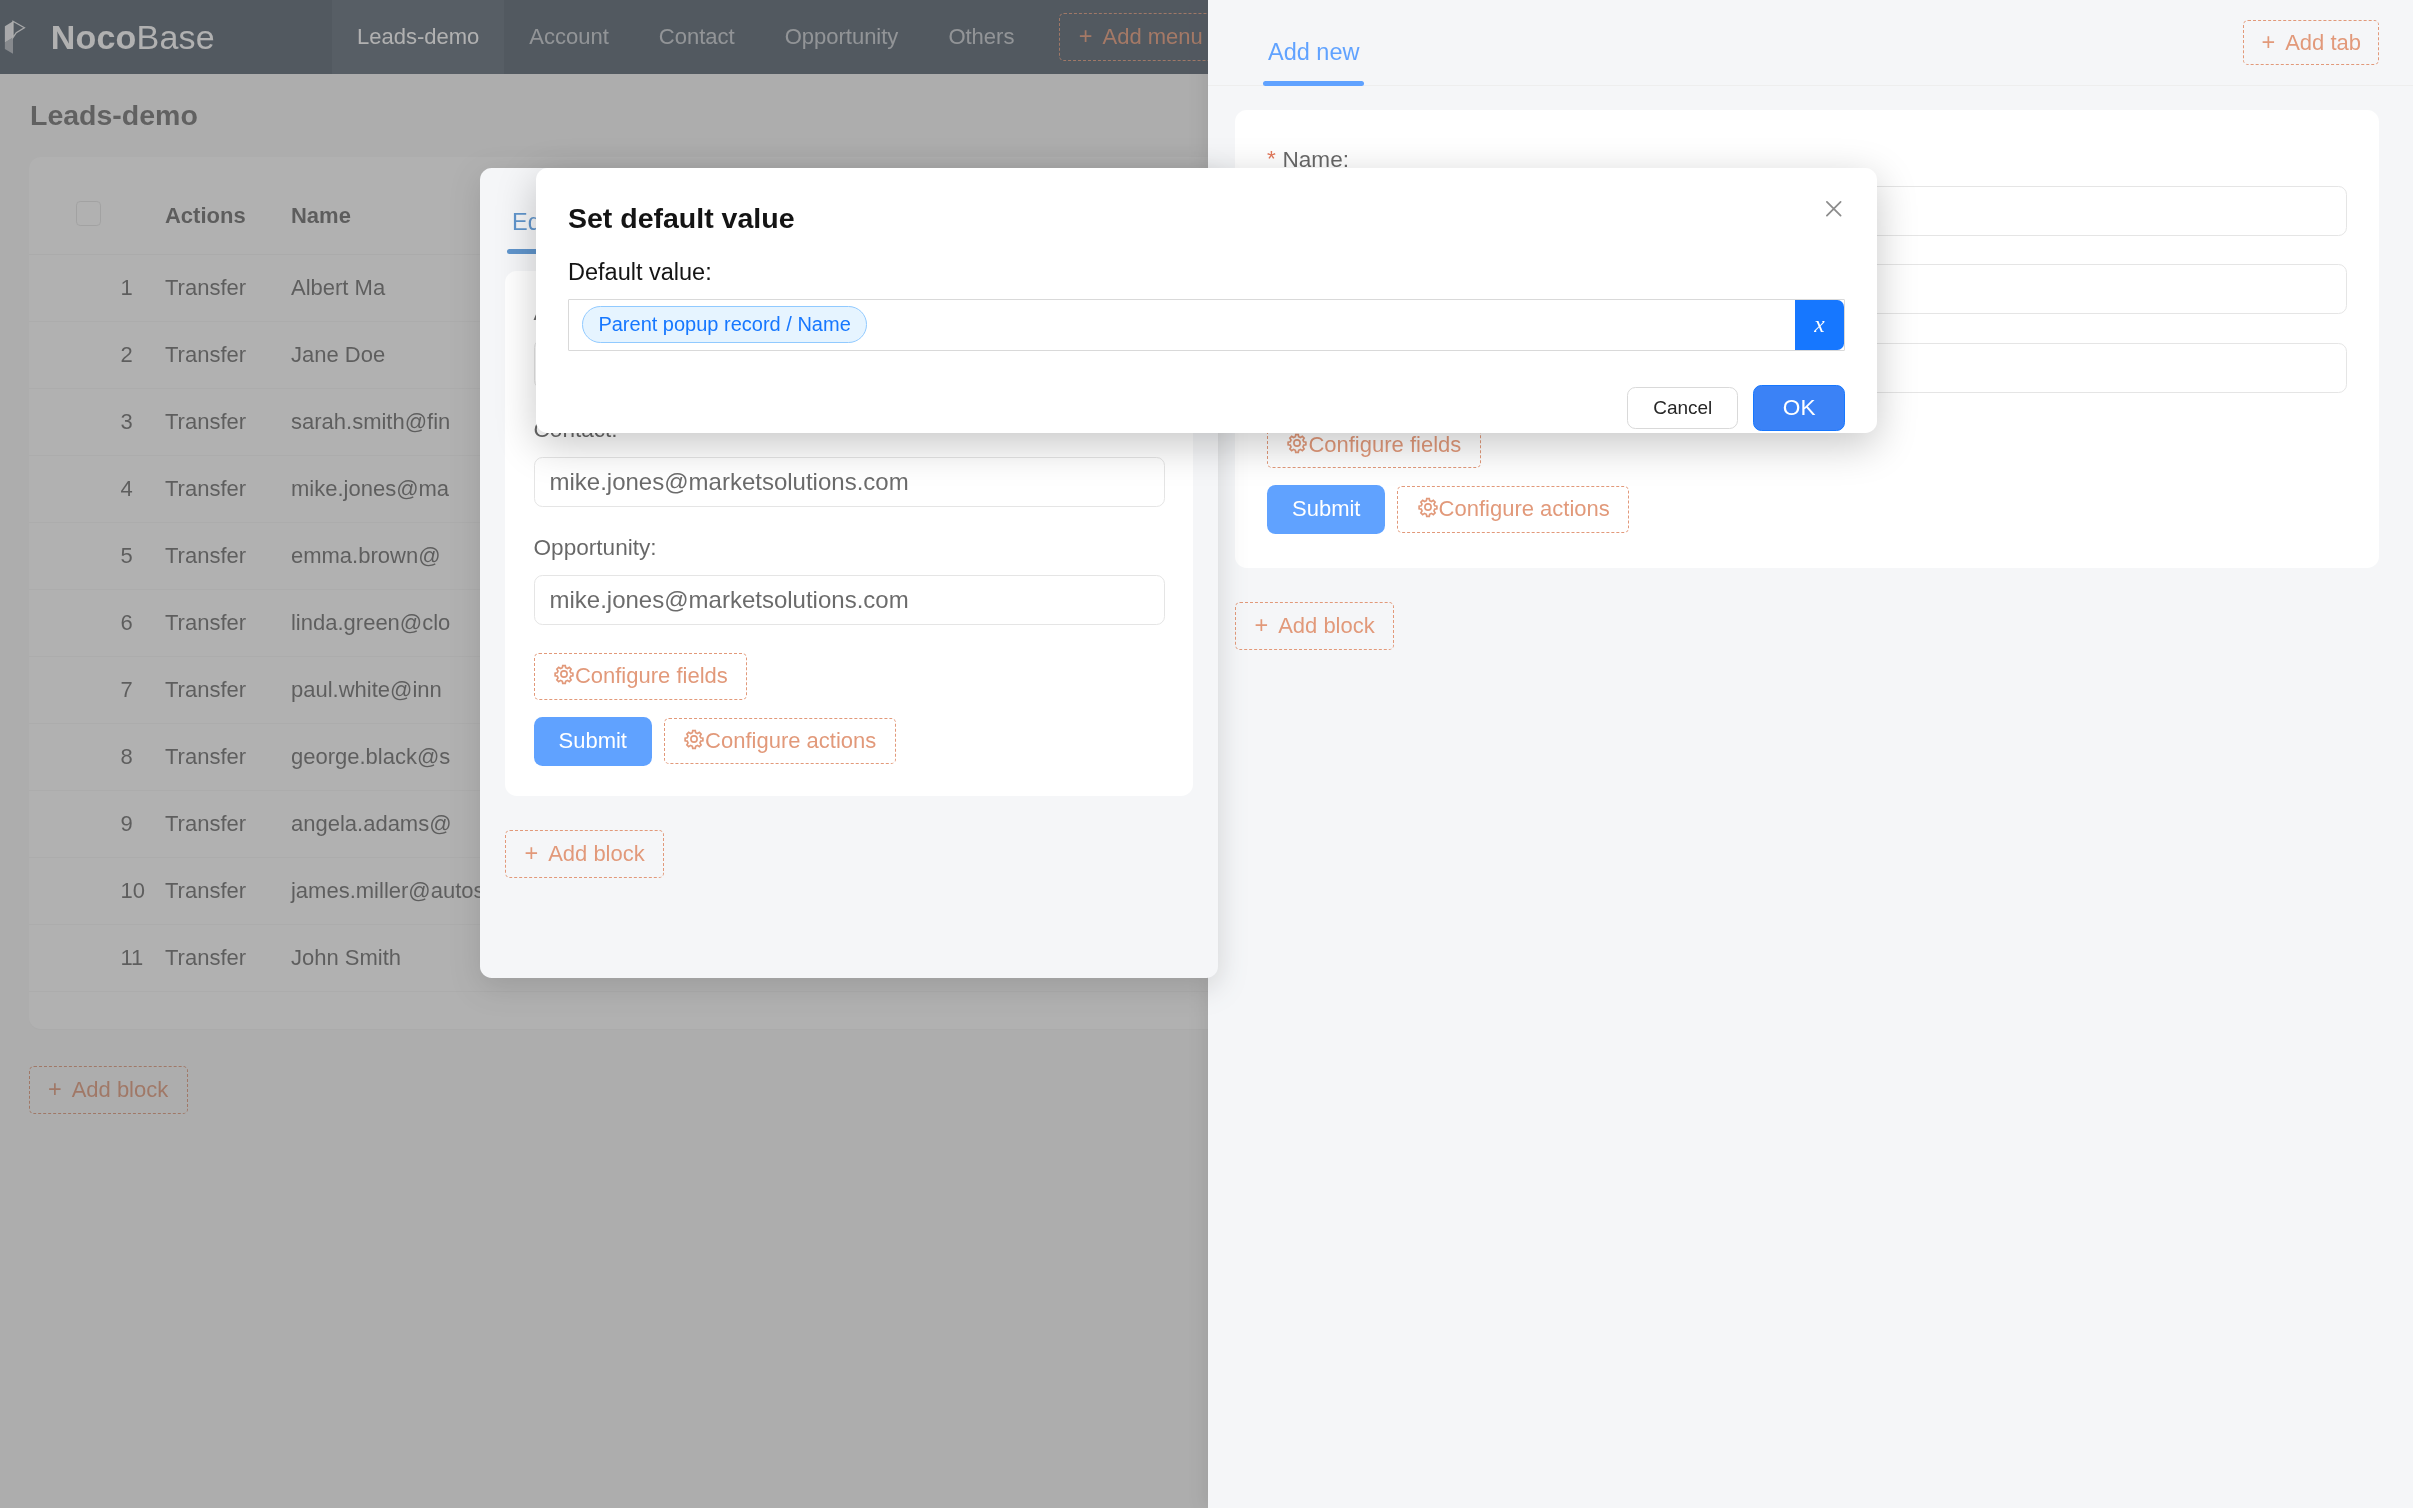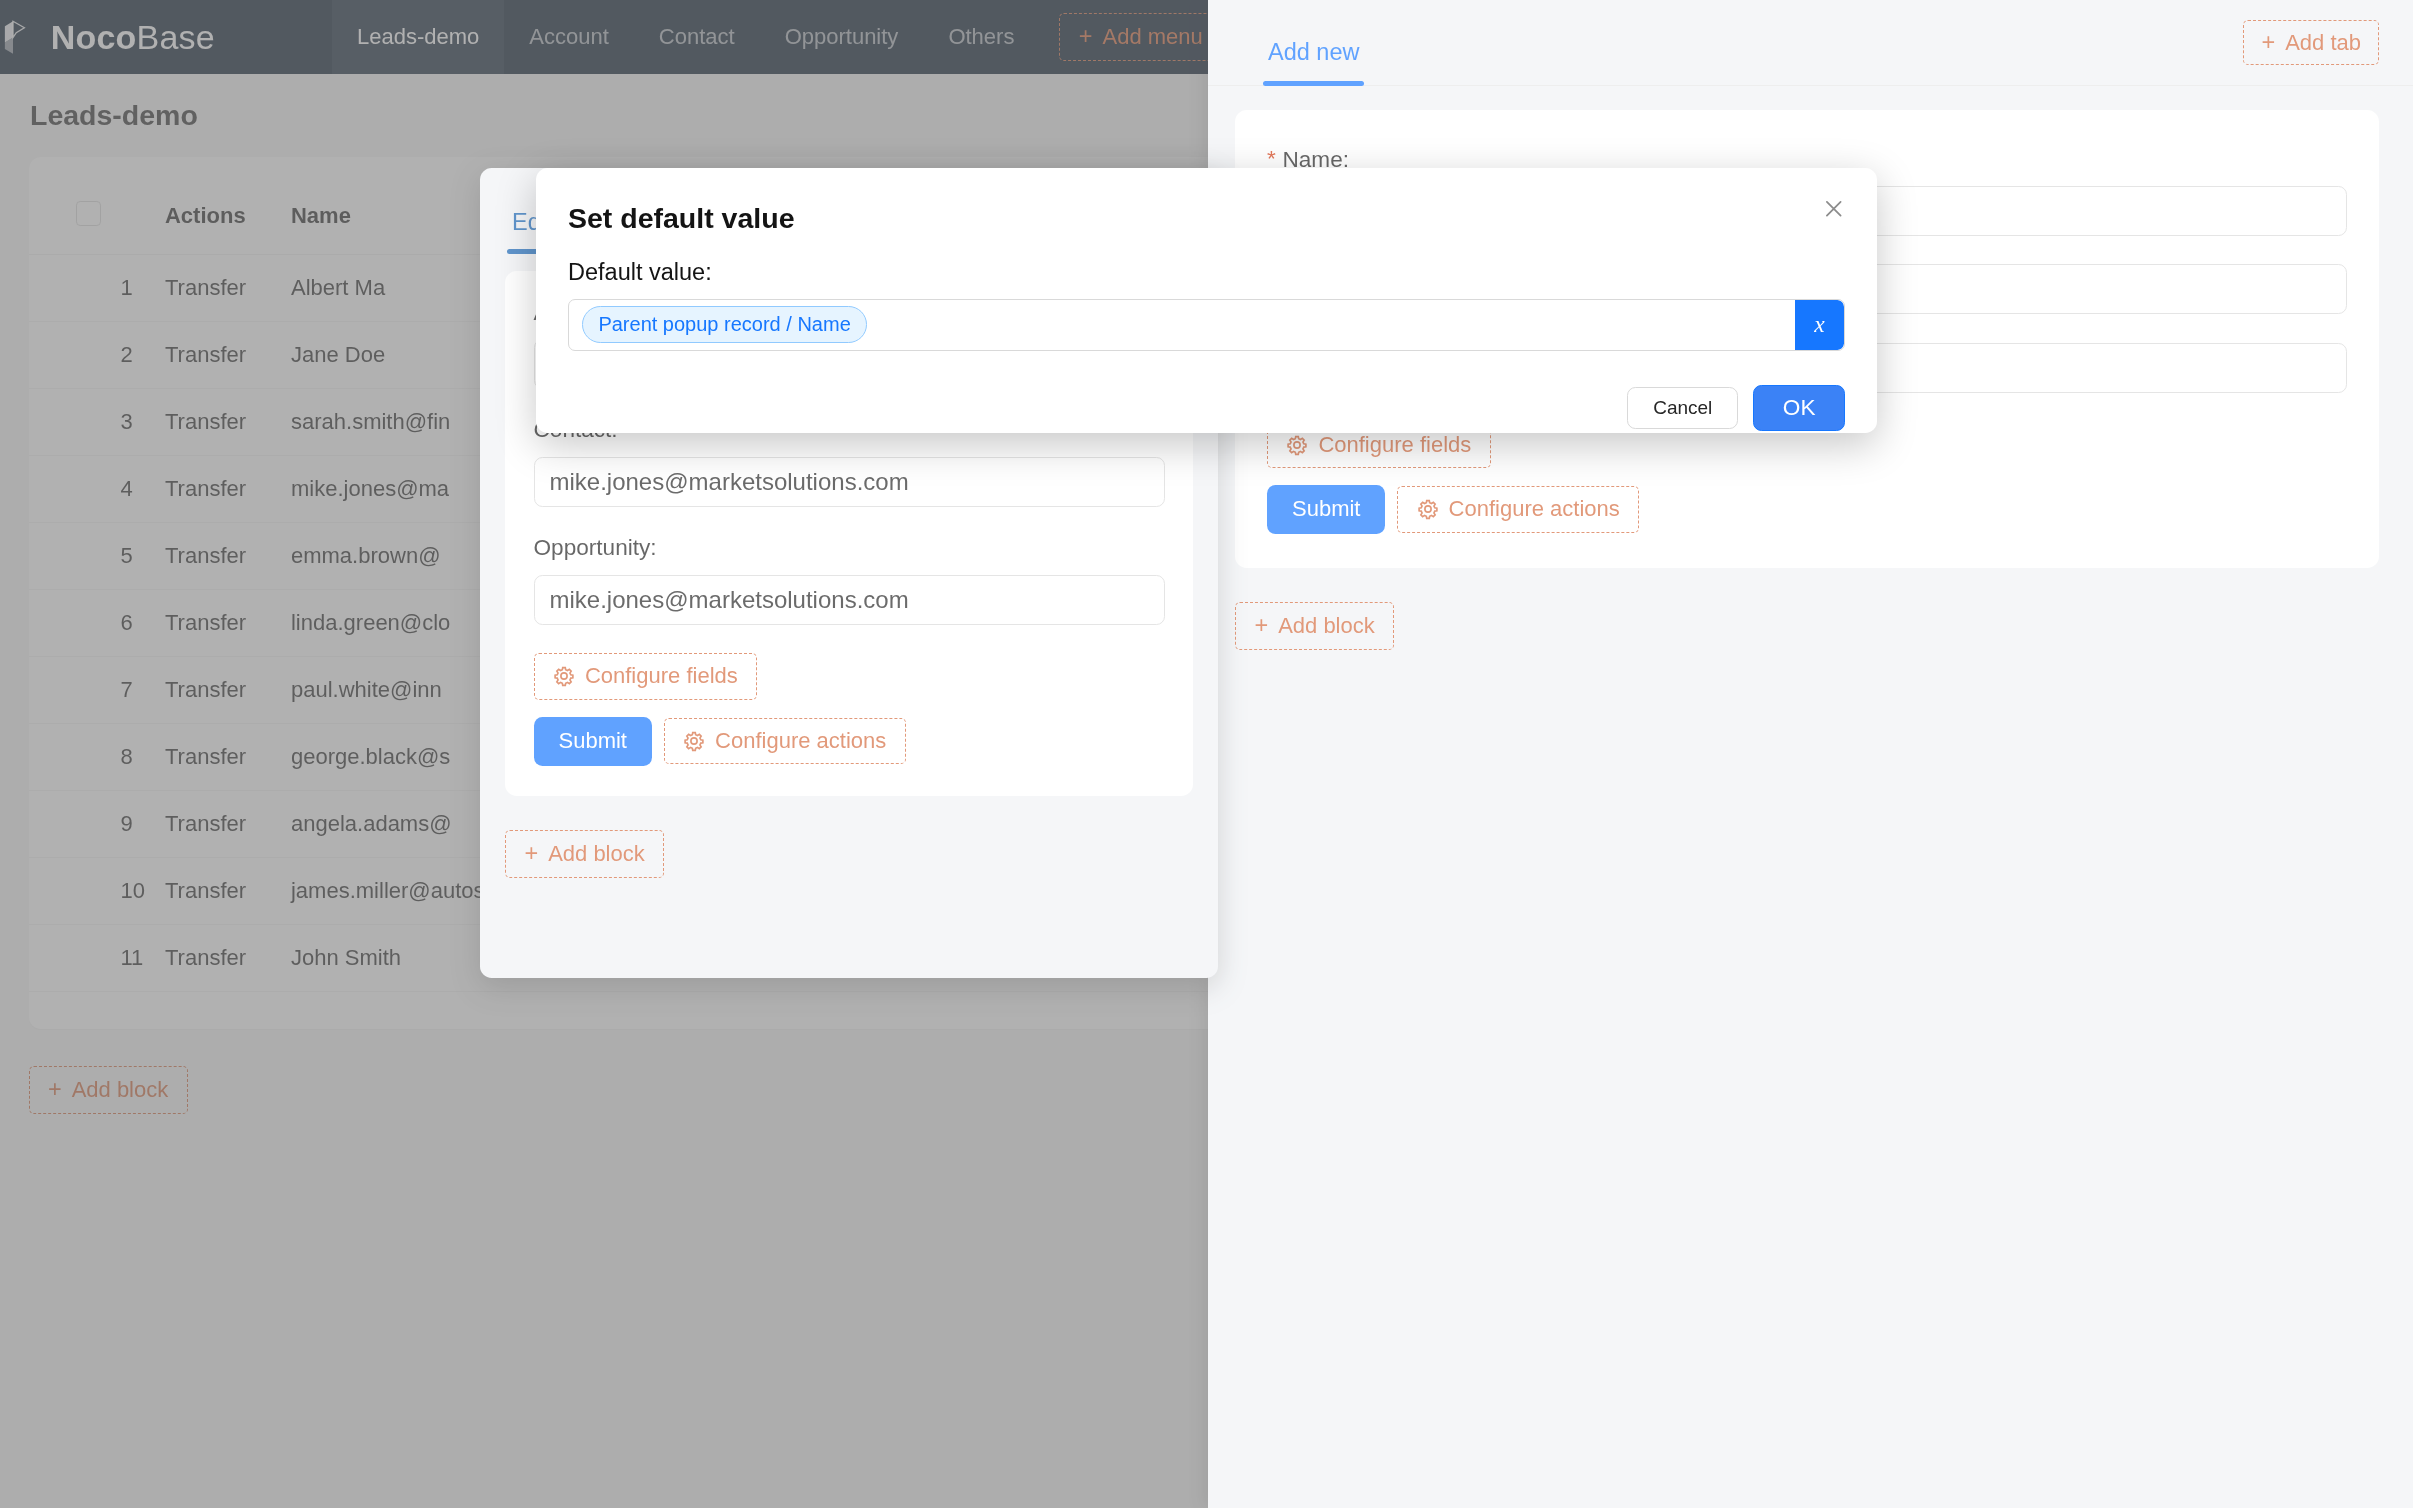--- a/index.html
+++ b/index.html
@@ -151,21 +151,21 @@
     display: flex; align-items: center; gap: 6.7px;
   }
   .req-star { color: #d4380d; font-size: 22.6px; line-height: 1; }
   .field-input {
     height: 50px; border: 1.7px solid #d9d9d9; border-radius: 8.4px;
     background: #ffffff; width: 100%;
     font-size: 24px; color: #262626;
     padding: 0 15px; display: flex; align-items: center;
   }
   .cfg-btn {
-    display: inline-flex; align-items: center; gap: 10px;
+    display: inline-flex; 
     border: 1.7px dashed #d4693b; color: #d4693b;
     border-radius: 5px; font-size: 22px; padding: 9.2px 18.4px;
     cursor: pointer;
   }
   .actions-row { display: flex; align-items: center; gap: 11.7px; margin-top: 17px; }
   .submit-btn {
     background: #1677ff; color: #ffffff; border: none;
     border-radius: 8.4px; font-size: 22px;
     padding: 11.7px 25px; cursor: pointer;
     font-family: inherit;
@@ -230,21 +230,21 @@
     cursor: pointer; color: #8c8c8c;
   }
   .modal-title {
     font-size: 28.5px; font-weight: 700; color: #141414;
     margin-bottom: 23.5px;
   }
   .modal-label { font-size: 23.5px; color: #141414; margin-bottom: 13.4px; }
   .var-input {
     position: relative;
     height: 52px; width: 100%;
-    border: 1.7px solid #d9d9d9; border-radius: 7px;
+    border: 1.7px solid #d9d9d9; border-radius: 1px;
     background: #ffffff;
     display: flex; align-items: center;
     padding: 0 0 0 13.4px;
     overflow: hidden;
   }
   .var-tag {
     height: 37px; display: inline-flex; align-items: center;
     padding: 0 15px;
     background: #e6f4ff; border: 1.7px solid #91caff;
     border-radius: 18.4px;

